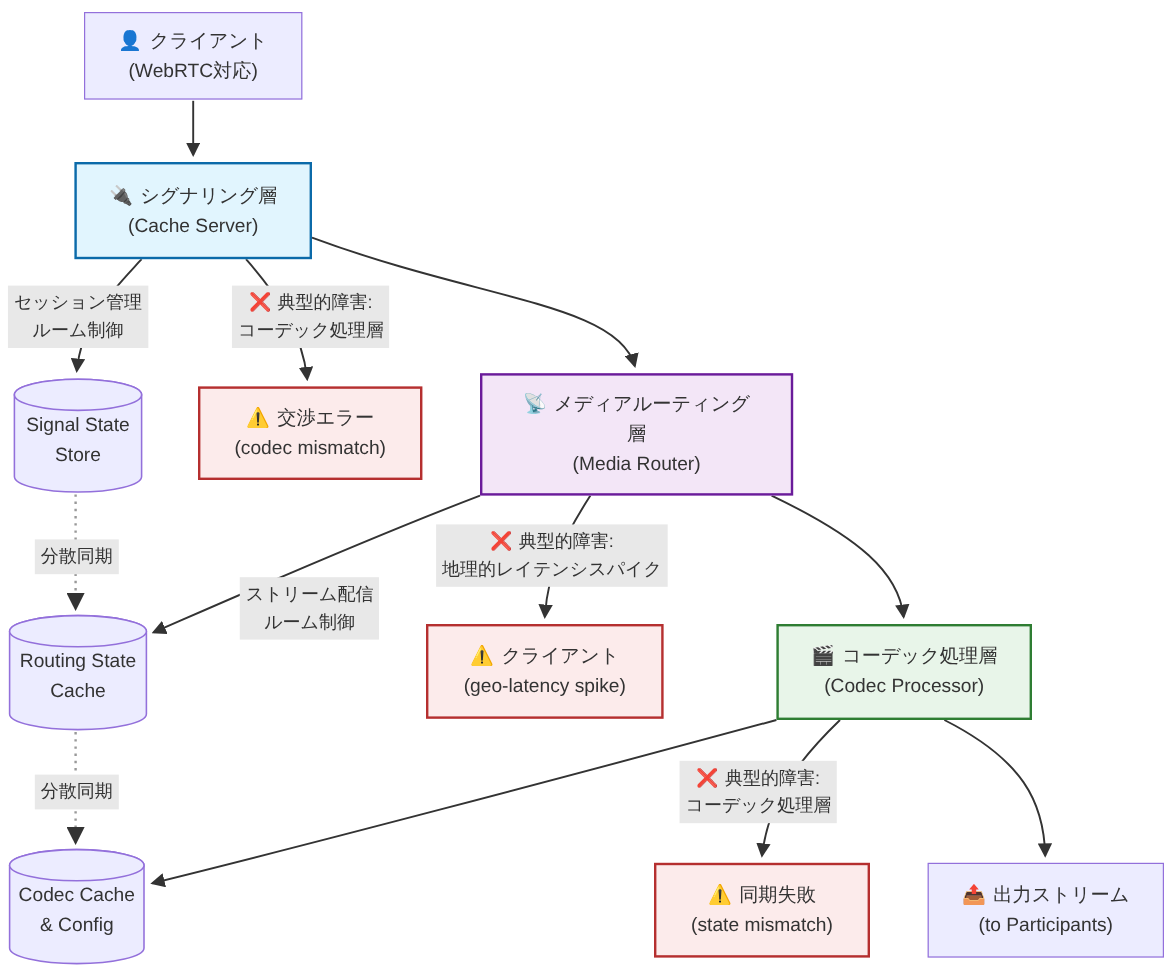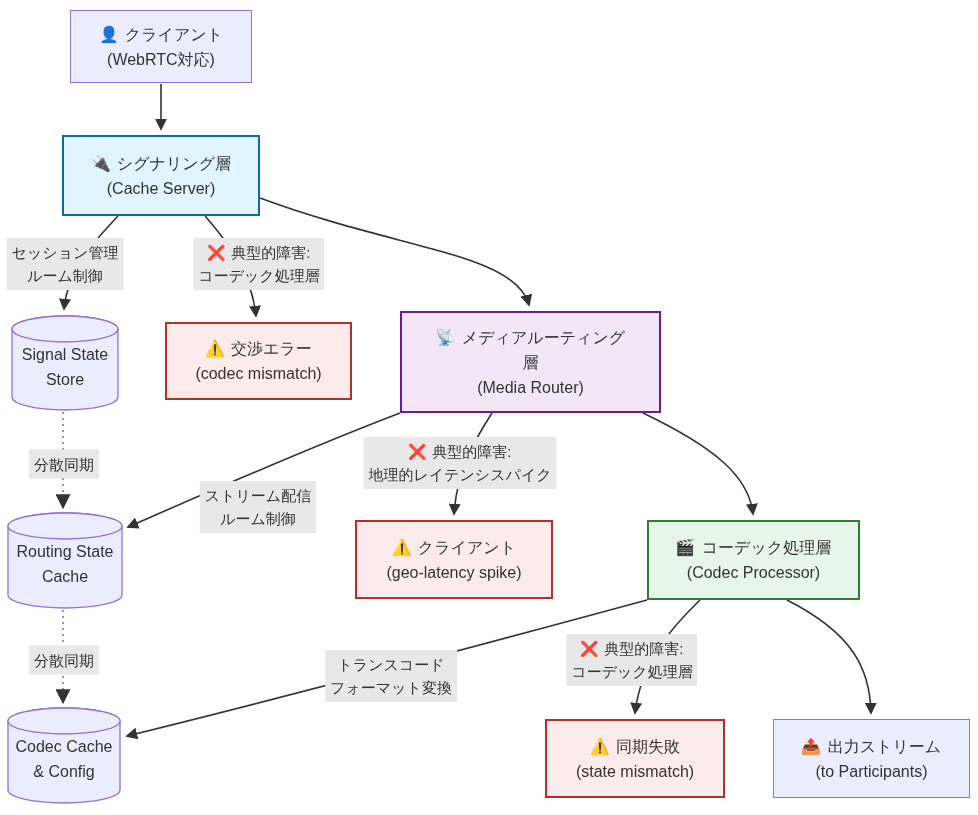--- a/index.html
+++ b/index.html
@@ -190,24 +190,20 @@
       <span class="icon cross-icon">❌</span>
       <span>典型的障害:</span>
     </div>
     <div>地理的レイテンシスパイク</div>
   </div>
 
   <div class="edge-label" style="left:64px;top:660px;">
     <div>分散同期</div>
   </div>
 
-  <div class="edge-label" style="left:391px;top:676px;">
-    <div>トランスコード</div>
-    <div>フォーマット変換</div>
-  </div>
 
   <div class="edge-label" style="left:632px;top:660px;">
     <div class="row">
       <span class="icon cross-icon">❌</span>
       <span>典型的障害:</span>
     </div>
     <div>コーデック処理層</div>
   </div>
 
 </div>

